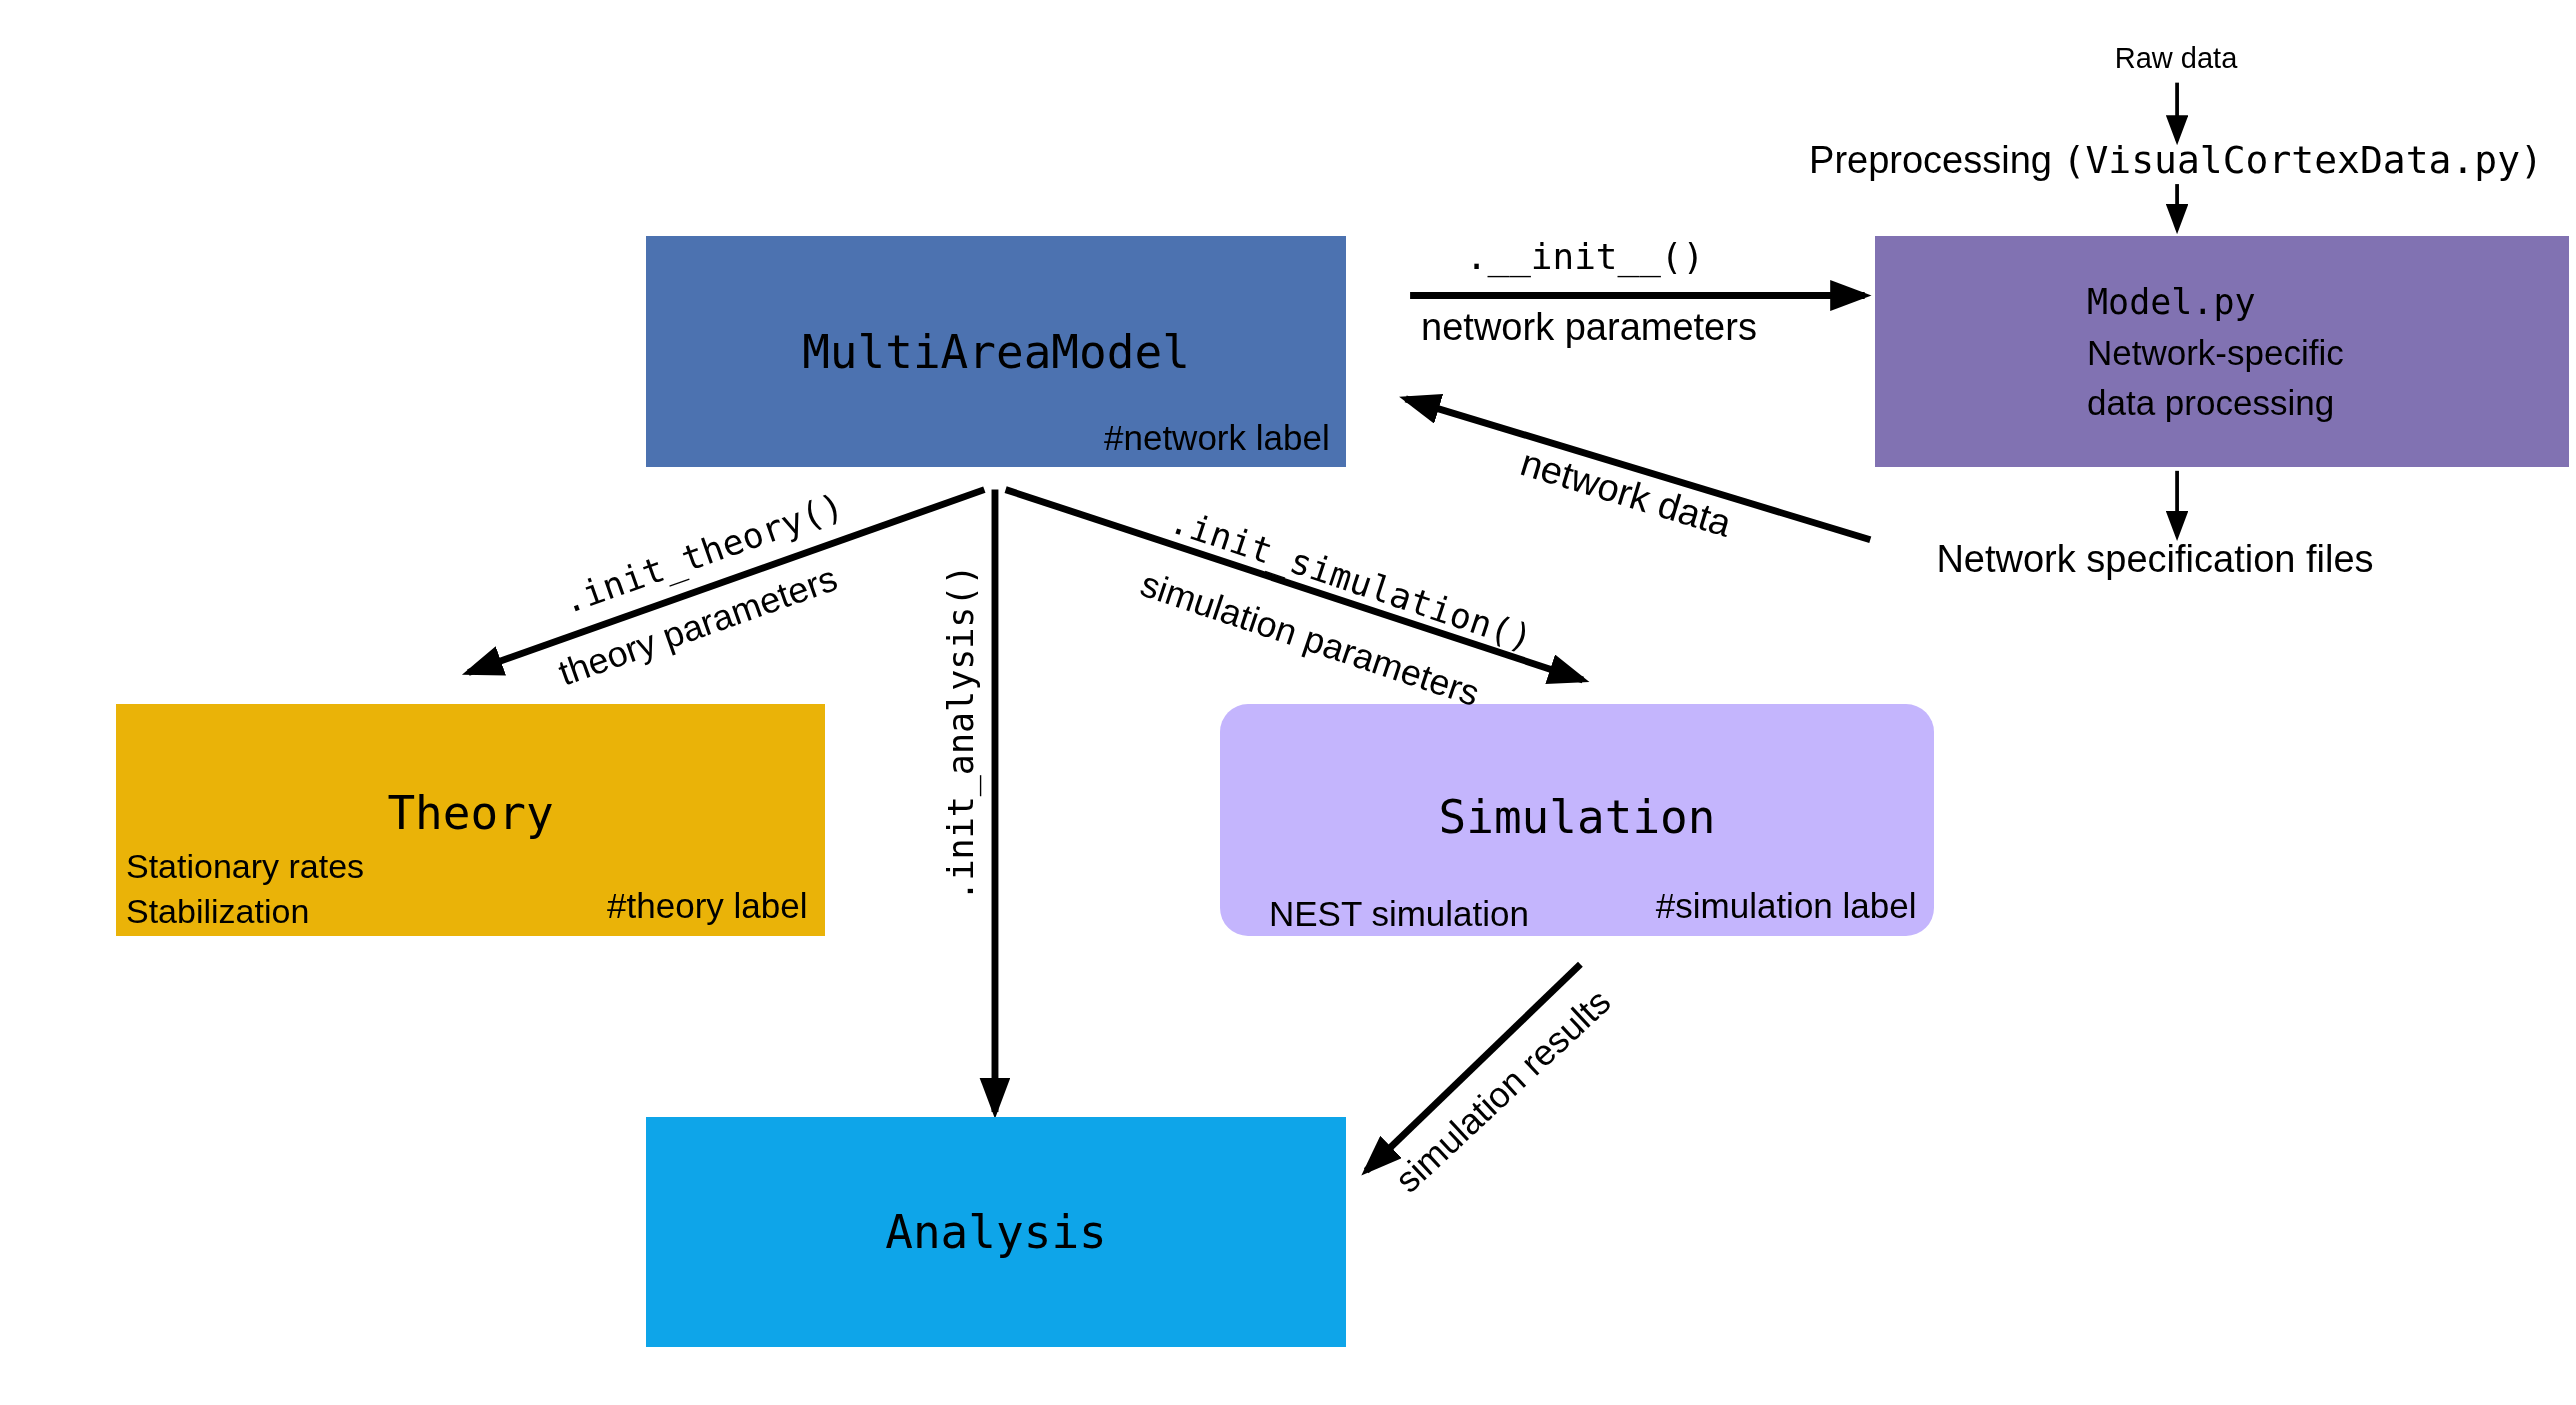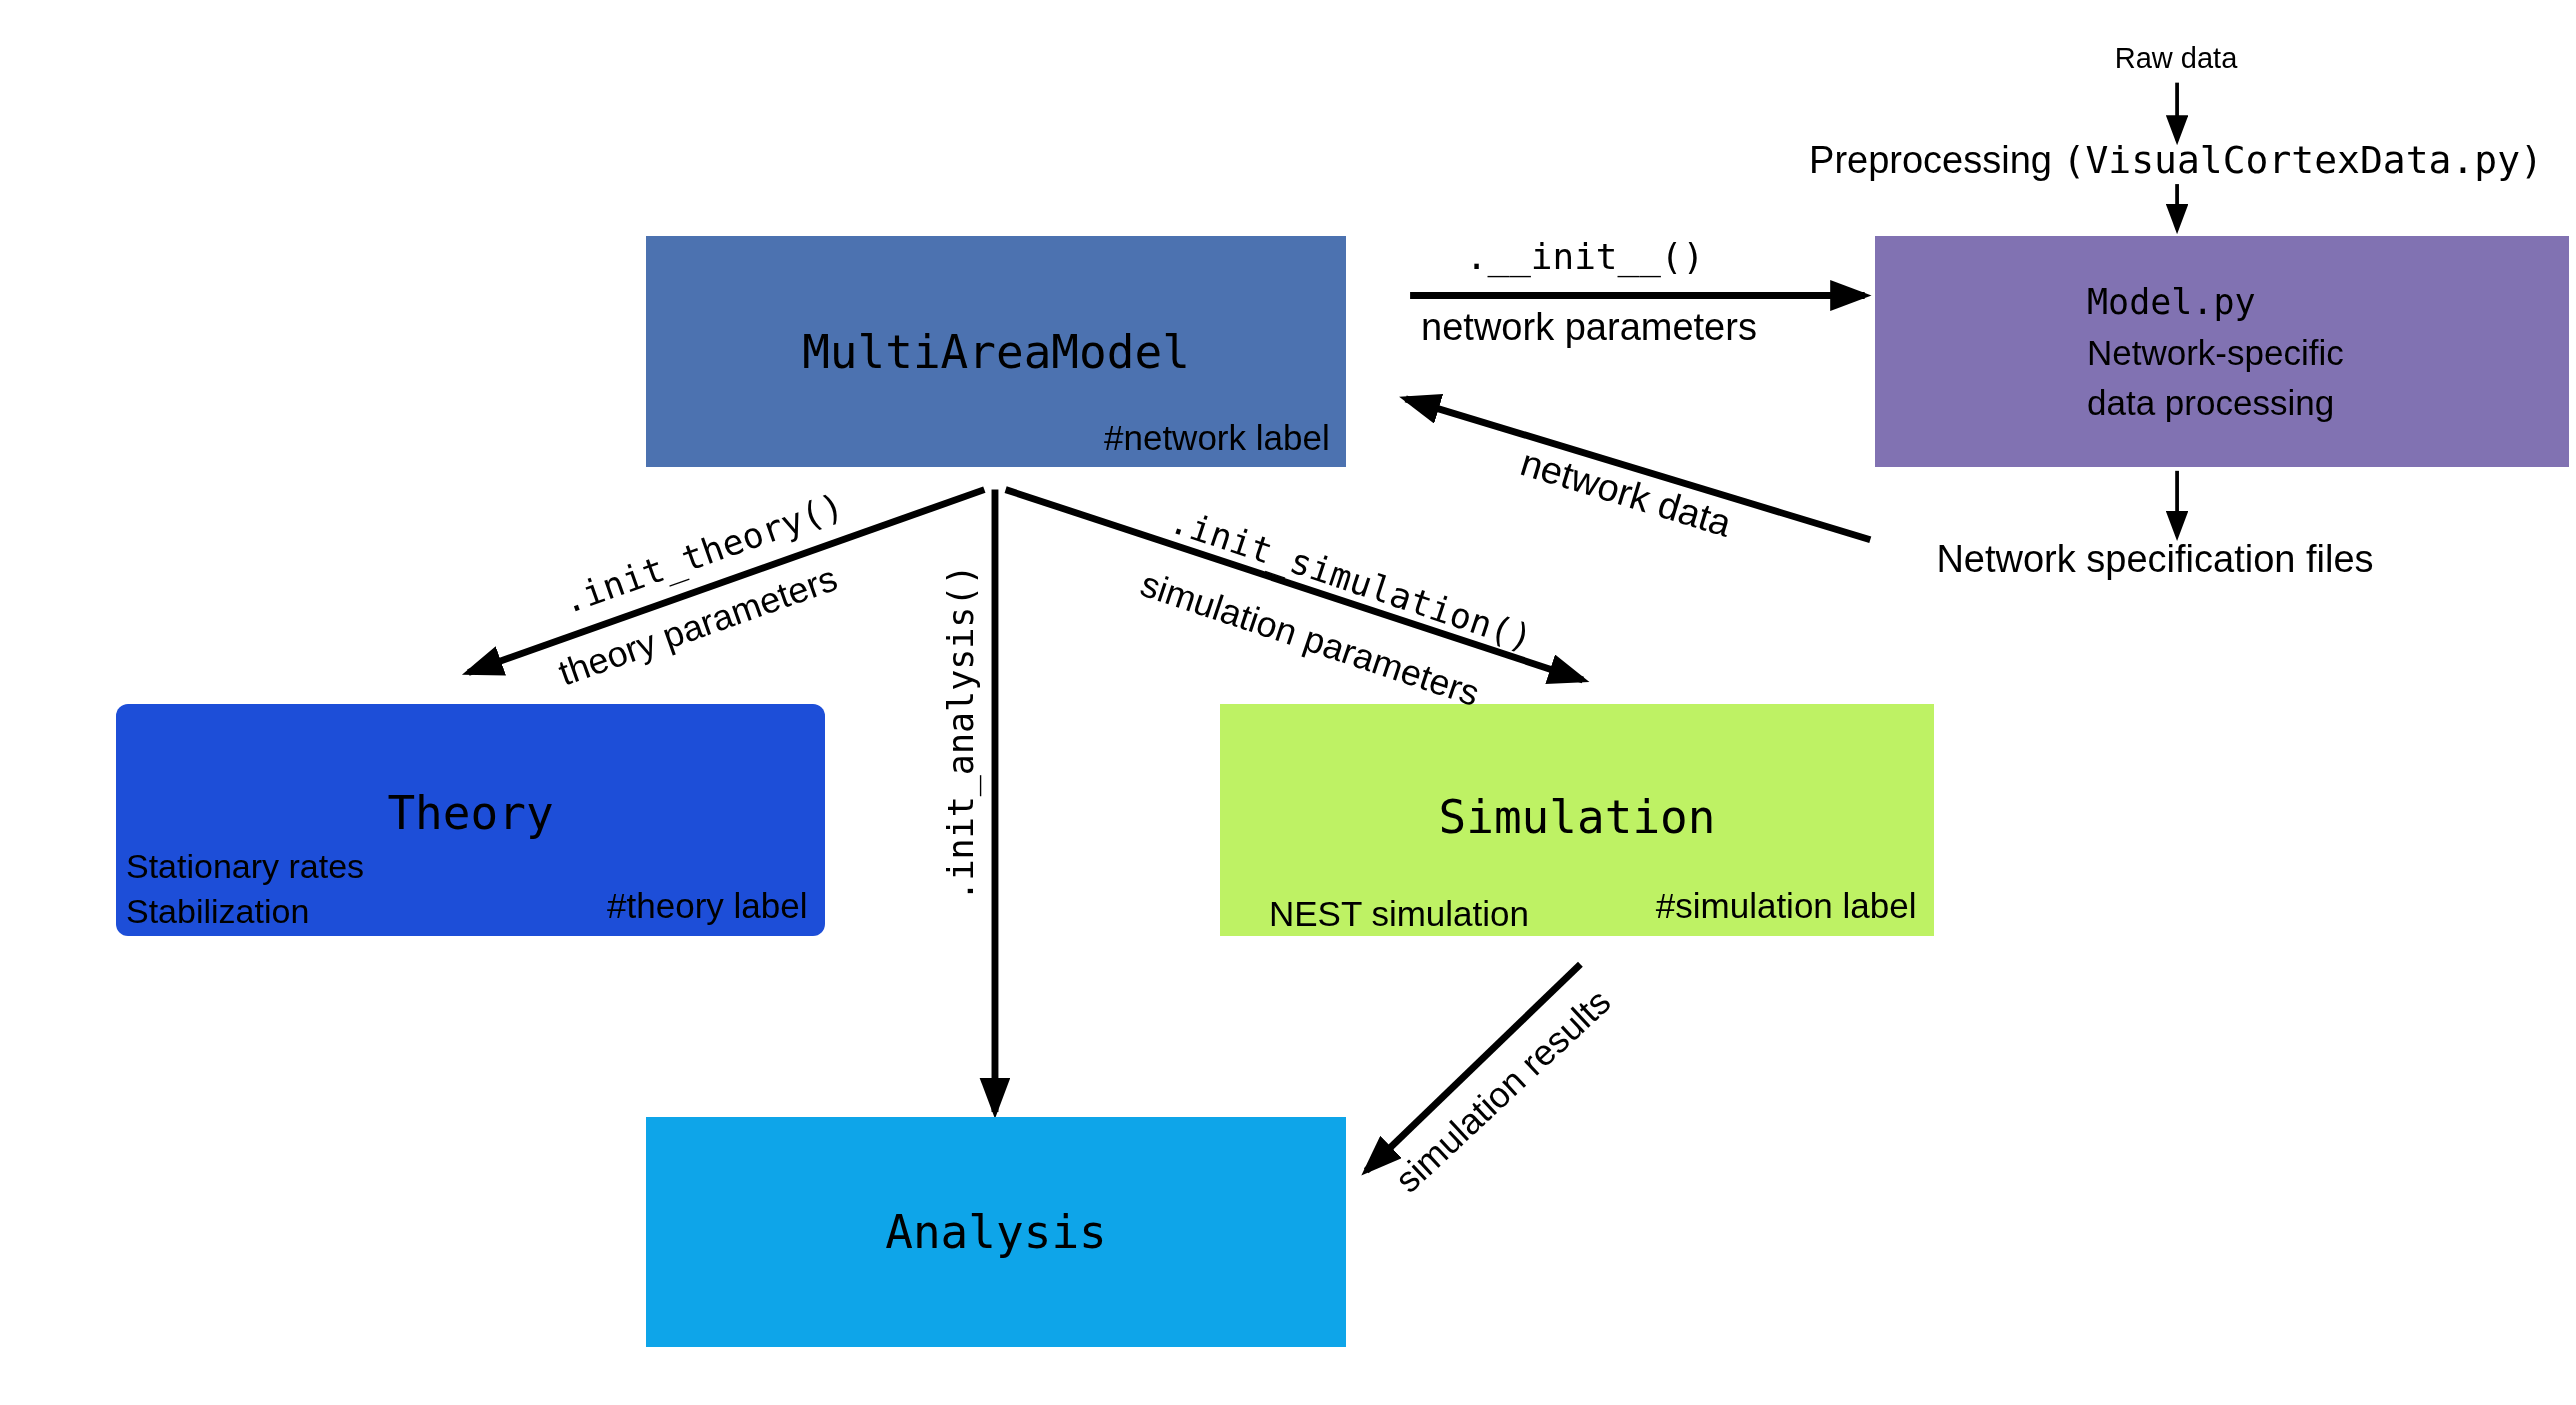--- a/index.html
+++ b/index.html
@@ -117,28 +117,28 @@
   </div>
 
   <div class="box" style="left: 1875px; top: 236px; width: 694px; height: 231px; background-color: rgb(129, 114, 178);">
     <div class="model-block">
       <div class="line mono">Model.py</div>
       <div class="line sans">Network-specific</div>
       <div class="line sans">data processing</div>
     </div>
   </div>
 
-  <div class="box" style="left: 116px; top: 704px; width: 709px; height: 232px; background-color: #1d4ed8; border-radius: 12px;">
+  <div class="box" style="left: 116px; top: 704px; width: 709px; height: 232px; background-color: #eab308;">
     <div class="box-title" style="top:86px;">Theory</div>
     <div class="feature" style="left:10px; top:145px;">Stationary rates</div>
     <div class="feature" style="left:10px; top:190px;">Stabilization</div>
     <div class="corner-label" style="right:17.5px; top:184px;">#theory label</div>
   </div>
 
-  <div class="box" style="left: 1220px; top: 704px; width: 714px; height: 232px; background-color: #bef264;">
+  <div class="box" style="left: 1220px; top: 704px; width: 714px; height: 232px; background-color: #c4b5fd; border-radius: 28px;">
     <div class="box-title" style="top:90px;">Simulation</div>
     <div class="feature" style="left:19px; top:192px; font-size:35px;margin-left:30px;">NEST simulation</div>
     <div class="corner-label" style="right:17.5px; top:184px;">#simulation label</div>
   </div>
 
   <div class="box" style="left: 646px; top: 1117px; width: 700px; height: 230px; background-color: #0ea5e9;">
     <div class="box-title v-center">Analysis</div>
   </div>
 
   <div class="ext-label big sans" style="left:2176px; top:58px;">Raw data</div>

